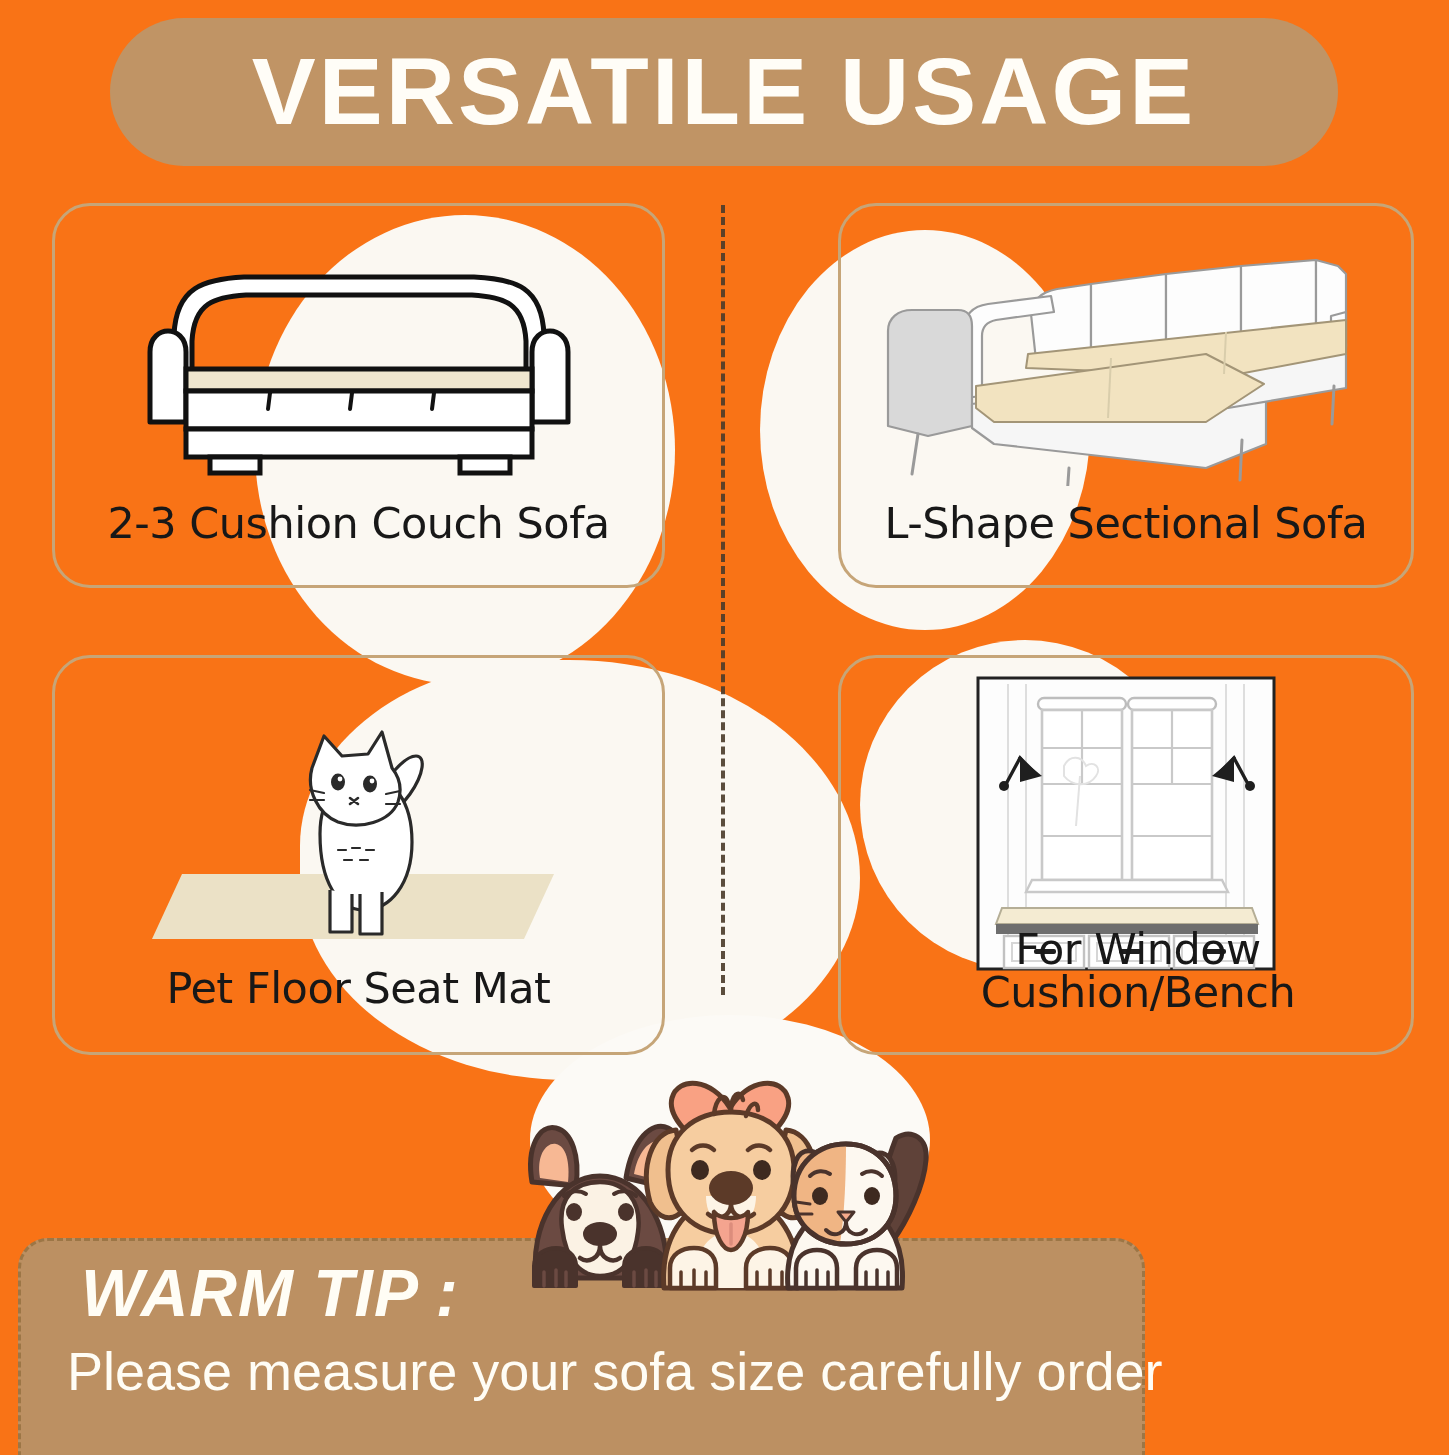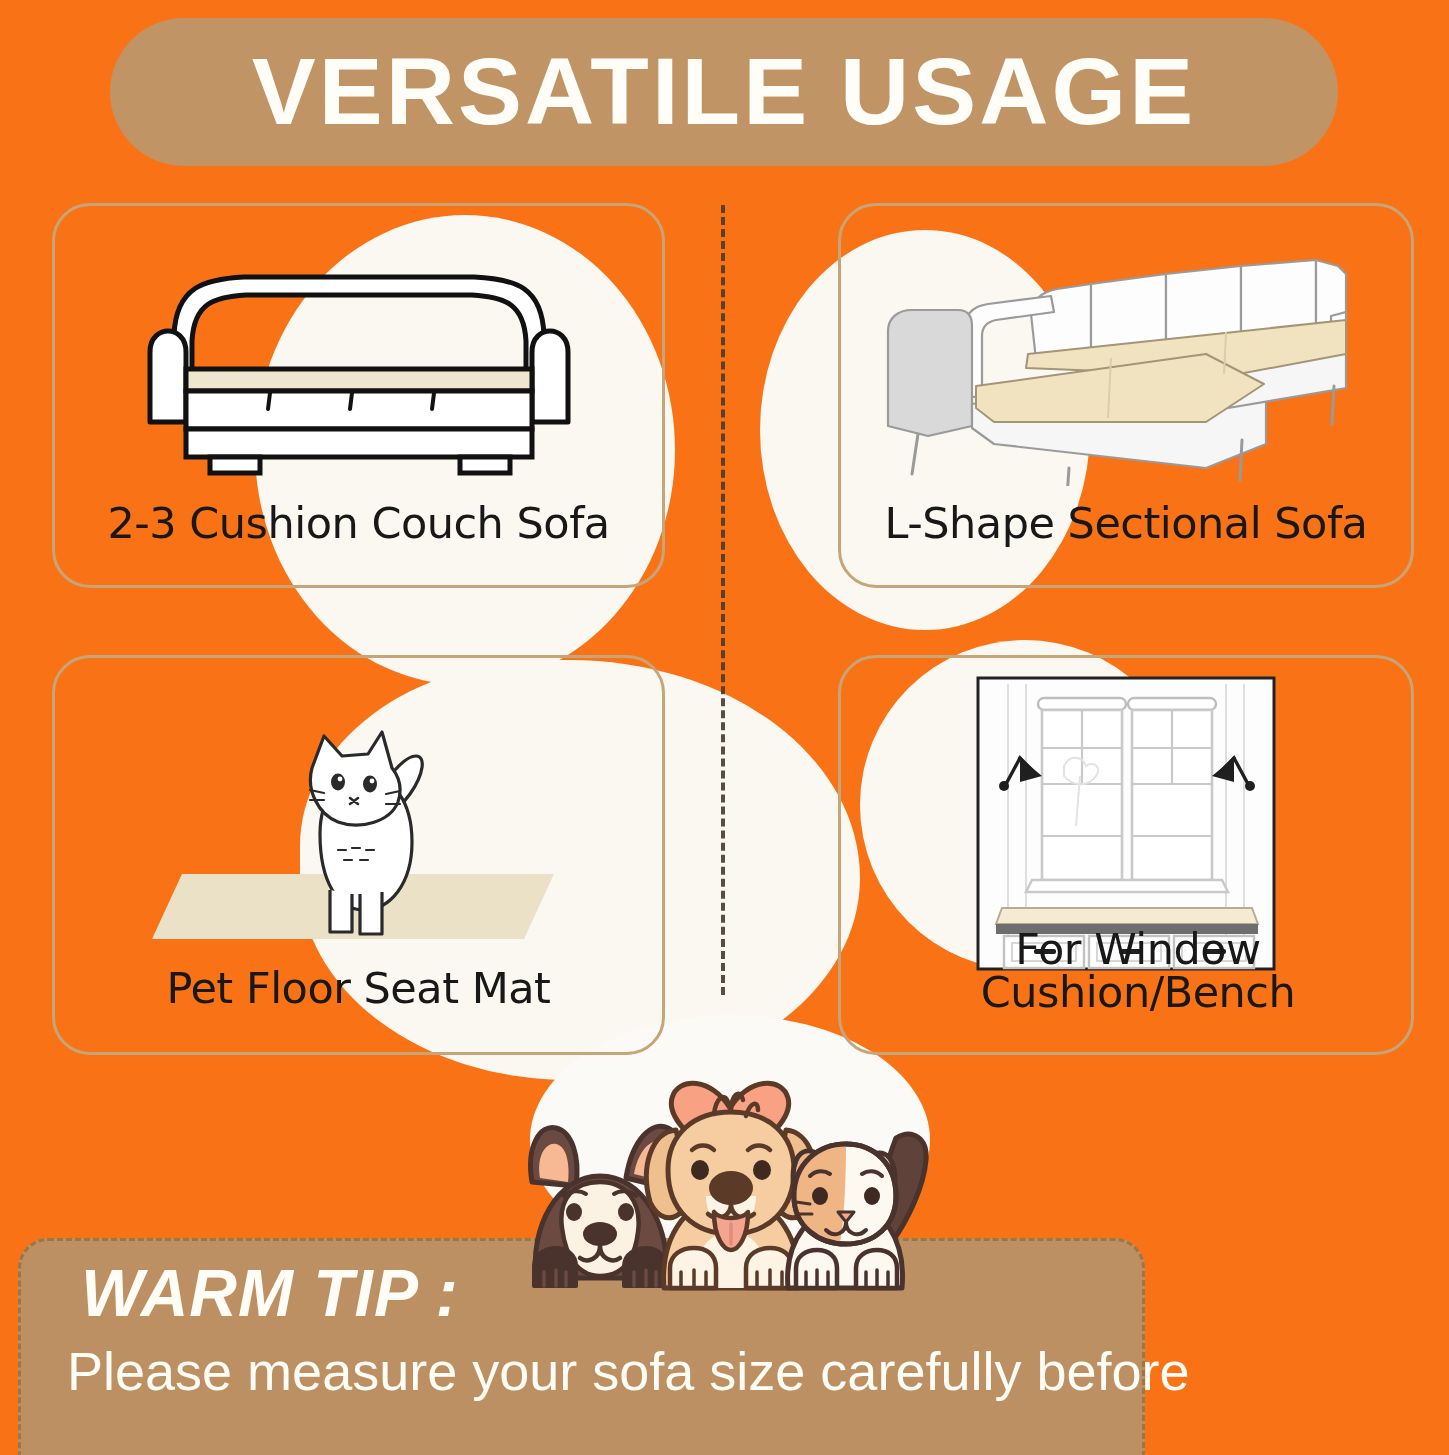--- a/index.html
+++ b/index.html
@@ -378,17 +378,17 @@
         <path d="M306 262 L306 278 M317 260 L317 278 M328 262 L328 278" stroke="#4A332C" stroke-width="3.5" fill="none" stroke-linecap="round"></path>
         <path d="M356 258 C356 246 366 240 377 240 C388 240 397 246 397 258 L397 278 L356 278 Z" fill="#FDF8F0" stroke="#4A332C" stroke-width="4.5" stroke-linejoin="round"></path>
         <path d="M366 262 L366 278 M377 260 L377 278 M388 262 L388 278" stroke="#4A332C" stroke-width="3.5" fill="none" stroke-linecap="round"></path>
       </g>
     </svg>
   </div>
 
   <div class="tip-banner">
     <div class="tip-head">WARM TIP :</div>
     <div class="tip-body">
-      <span class="l1">Please measure your sofa size carefully before</span>
+      <span class="l1">Please measure your sofa size carefully order</span>
     </div>
   </div>
 
 </div>
 
 </body></html>

